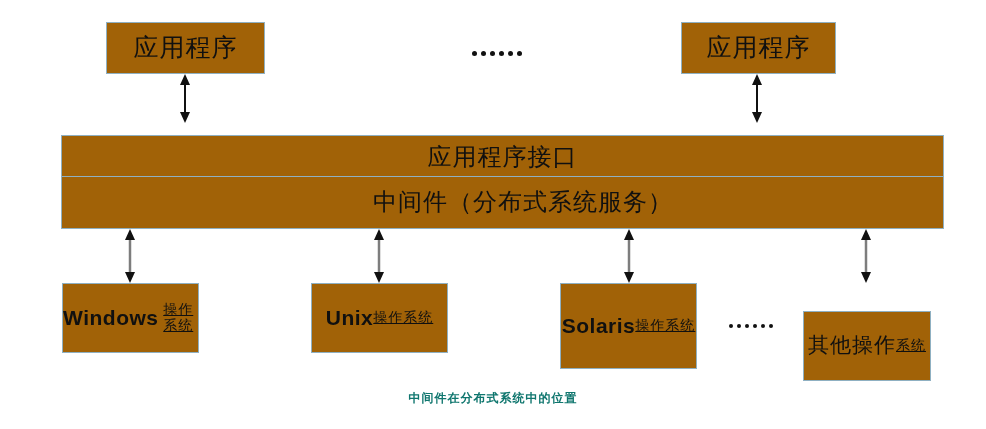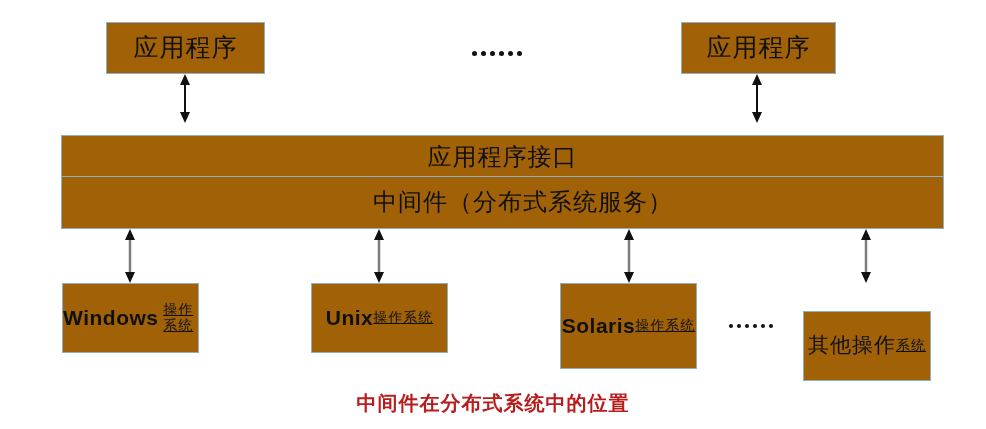--- a/index.html
+++ b/index.html
@@ -98,22 +98,22 @@
   }
 
   
   .caption {
     position: absolute;
     left: 0;
     width: 986px;
     text-align: center;
     font-family: "Liberation Sans", "DejaVu Sans", sans-serif;
     font-weight: bold;
-    font-size: 20px;
-    color: #b91c1c;
+    font-size: 12px;
+    color: #0f766e;
     letter-spacing: 1px;
   }
 </style>
 </head>
 <body>
 
 <div id="canvas">
 
   <div class="node app-box" style="left:106px; top:22px; width:159px; height:52px;">
     <span>应用程序</span>

